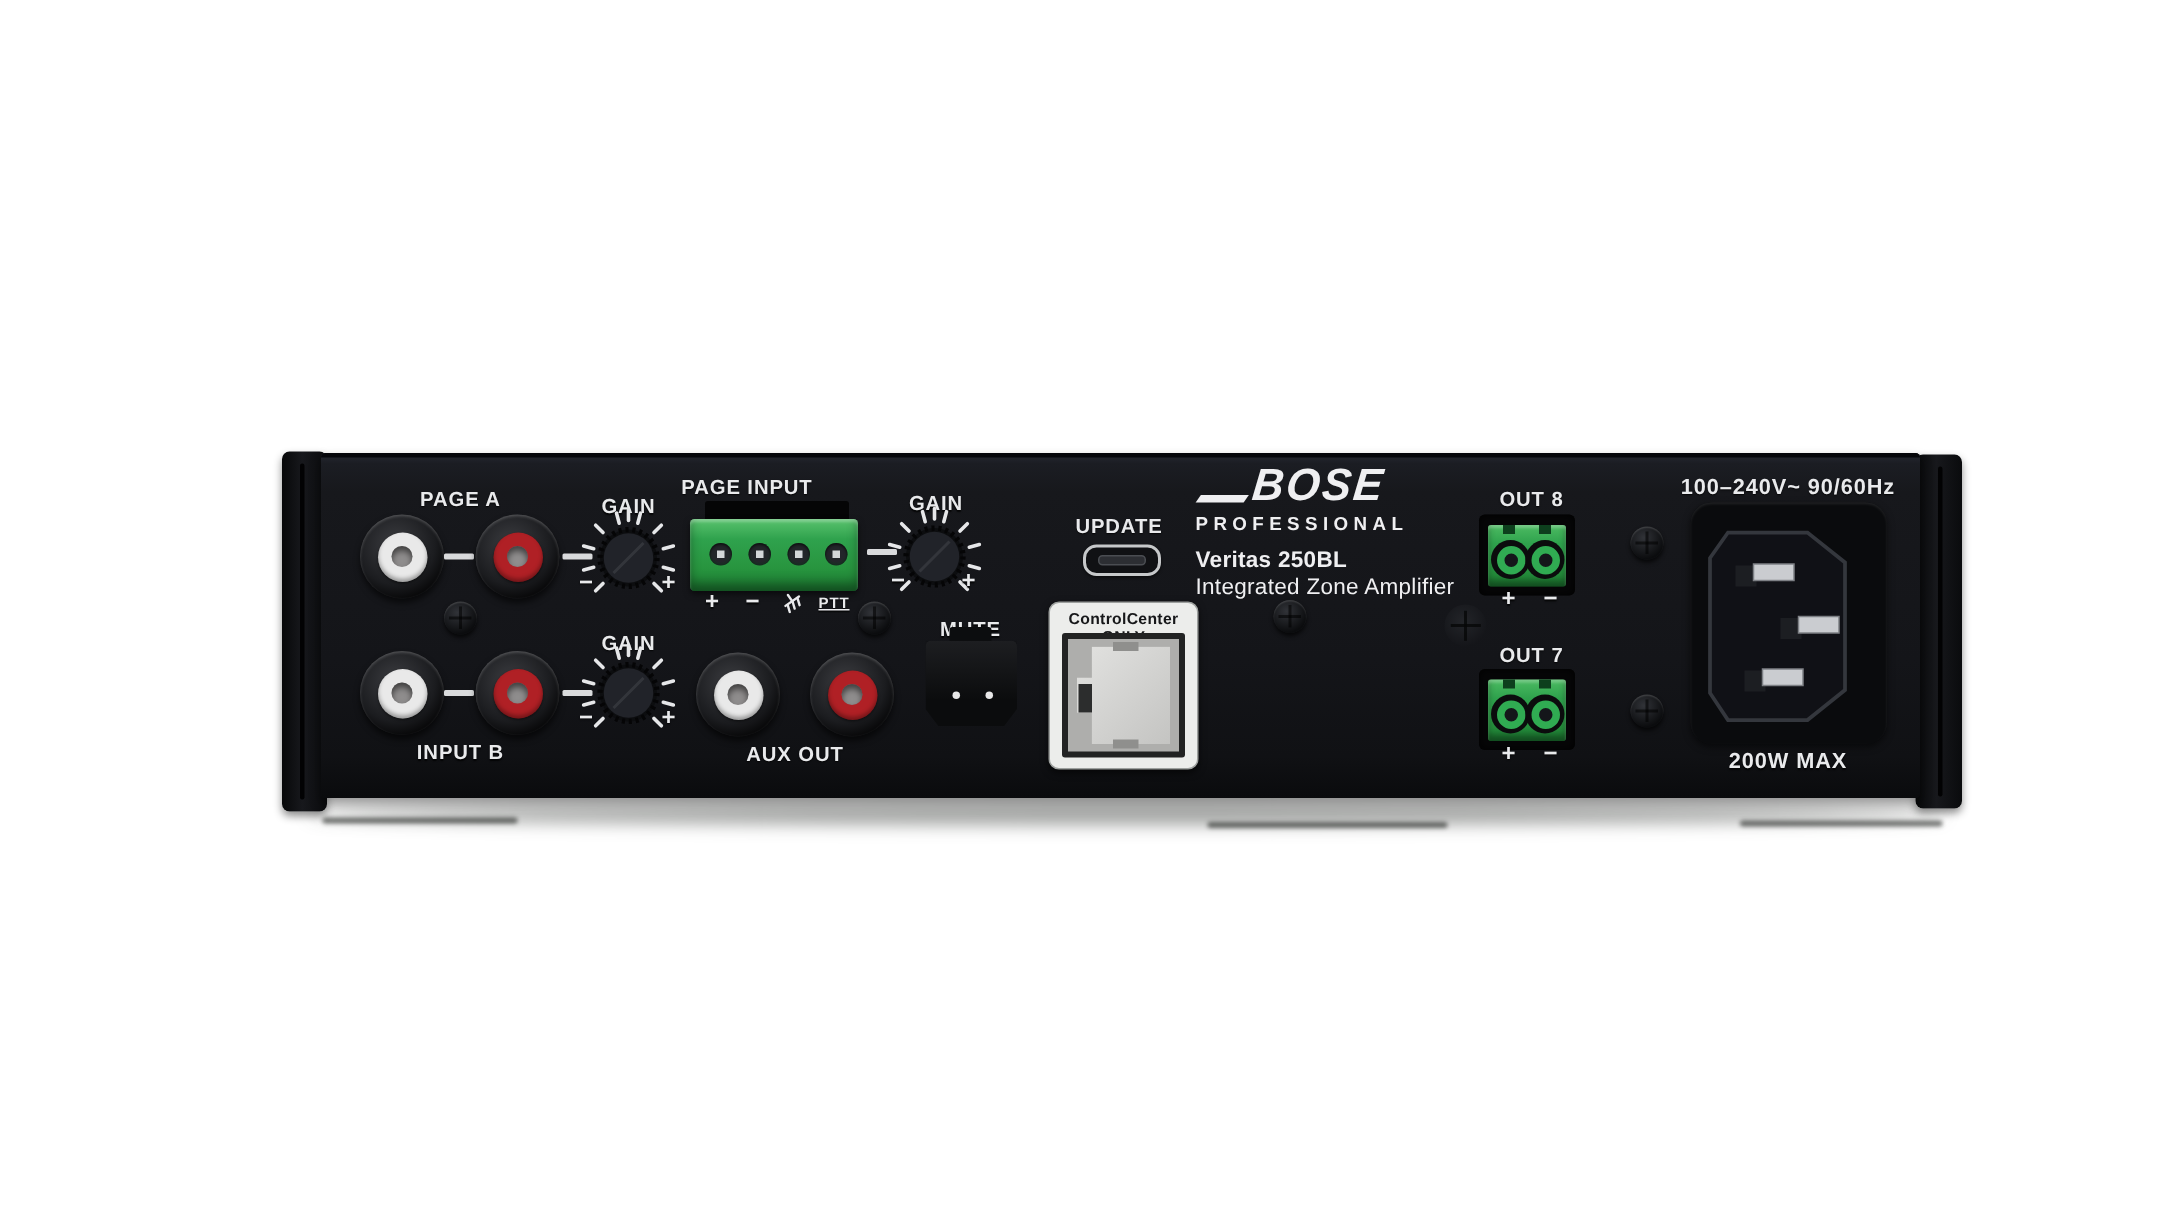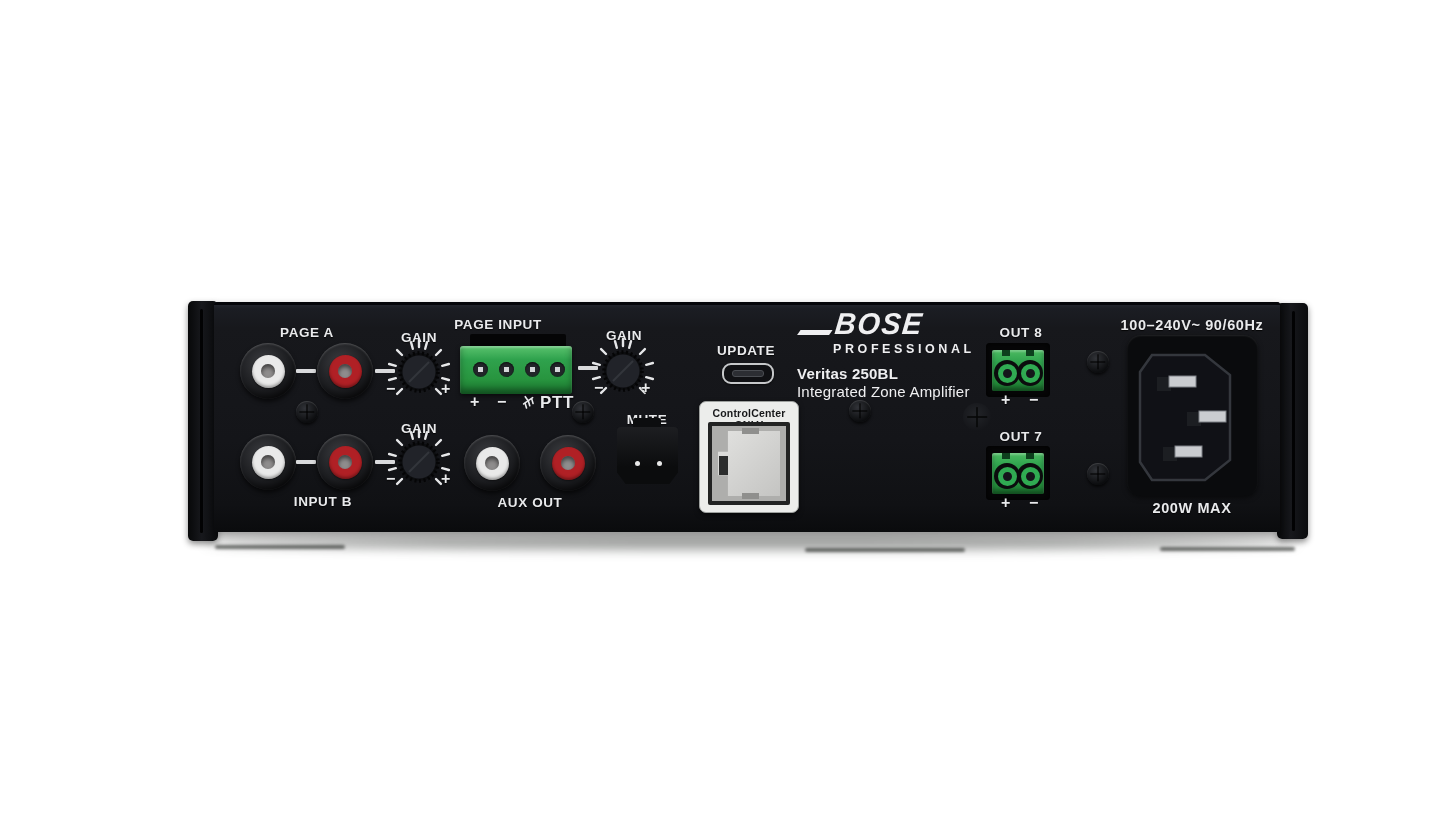--- a/index.html
+++ b/index.html
@@ -82,21 +82,21 @@
   .screw:before{width:70%;height:2px;transform:translate(-50%,-50%);}
   .screw:after{width:2px;height:70%;transform:translate(-50%,-50%);}
   .screw.flush{background:radial-gradient(circle at 45% 40%,#232529,#141519 75%);box-shadow:none;}
   .screw.flush:before,.screw.flush:after{opacity:.8;background:#060708;}
   
   .brand{position:absolute;left:797px;top:311px;width:190px;color:#efeff1;}
   .bose-row{position:relative;height:30px;}
   .bose-underline{position:absolute;left:2px;top:19px;width:32px;height:4.5px;background:#efeff1;transform:skewX(-35deg);}
   .bose-word{position:absolute;left:38px;top:-3px;font-size:29px;font-weight:900;font-style:italic;
        letter-spacing:1.5px;transform:skewX(-6deg) scaleY(1.04);}
-  .brand .division{margin-top:1px;font-size:12.5px;font-weight:700;letter-spacing:3.6px;margin-left:36px;}
+  .brand .division{margin-top:1px;font-size:12.5px;font-weight:700;letter-spacing:3.6px;}
   .brand .model{margin-top:9px;font-size:15px;font-weight:700;letter-spacing:.2px;}
   .brand .pname{margin-top:1px;font-size:15px;font-weight:400;letter-spacing:.2px;}
   
   .shadow-main{position:absolute;left:205px;top:536px;width:1092px;height:13px;background:rgba(40,44,40,.5);
        filter:blur(6px);border-radius:50%;}
   .streak{position:absolute;height:4px;background:rgba(10,12,10,.55);filter:blur(1.5px);border-radius:2px;}
   svg{display:block;}
 </style>
 </head>
 <body>
@@ -181,21 +181,21 @@
   <span class="sign" style="left:497px;top:394px;">−</span>
   <svg style="position:absolute;left:521px;top:394px;" width="16" height="15" viewBox="0 0 16 15">
     <g transform="rotate(-35 8 8)" stroke="#e9eaec" stroke-width="1.6" stroke-linecap="round" fill="none">
       <line x1="8" y1="1.5" x2="8" y2="6.5"></line>
         <line x1="2.5" y1="6.5" x2="13.5" y2="6.5"></line>
       <line x1="4" y1="7" x2="2.5" y2="11.5"></line>
         <line x1="8" y1="7" x2="6.5" y2="11.5"></line>
         <line x1="12" y1="7" x2="10.5" y2="11.5"></line>
     </g>
   </svg>
-  <div class="lbl" style="left:540px;top:395px;width:32px;font-size:17px;">PTT</div>
+  <div class="lbl" style="left:540px;top:395px;width:32px;font-size:10px;text-decoration:underline;">PTT</div>
 
   <div class="lbl" style="left:594px;top:328px;width:60px;">GAIN</div>
   <div class="knob" style="left:585px;top:333px;">
     <svg width="76" height="76" viewBox="0 0 76 76">
       <g stroke="#e6e7e9" stroke-width="2.4" stroke-linecap="round">
         <line x1="21" y1="55" x2="16.1" y2="59.9"></line>
           <line x1="14.8" y1="44.2" x2="8.1" y2="46"></line>
         <line x1="14.8" y1="31.8" x2="8.1" y2="30"></line>
           <line x1="21" y1="21" x2="16.1" y2="16.1"></line>
         <line x1="31.8" y1="14.8" x2="30" y2="8.1"></line>
@@ -265,21 +265,21 @@
         <div class="hole"></div>
       </div>
     </div>
   <div class="dash" style="left:296px;top:460px;"></div>
   <div class="rca red" style="left:317px;top:434px;">
       <div class="ring">
         <div class="hole"></div>
       </div>
     </div>
   <div class="dash" style="left:375px;top:460px;"></div>
-  <div class="lbl" style="left:262px;top:494px;width:90px;text-align:right;">INPUT B</div>
+  <div class="lbl" style="left:262px;top:494px;width:90px;">INPUT B</div>
 
   <div class="lbl" style="left:389px;top:421px;width:60px;">GAIN</div>
   <div class="knob" style="left:381px;top:424px;">
     <svg width="76" height="76" viewBox="0 0 76 76">
       <g stroke="#e6e7e9" stroke-width="2.4" stroke-linecap="round">
         <line x1="21" y1="55" x2="16.1" y2="59.9"></line>
           <line x1="14.8" y1="44.2" x2="8.1" y2="46"></line>
         <line x1="14.8" y1="31.8" x2="8.1" y2="30"></line>
           <line x1="21" y1="21" x2="16.1" y2="16.1"></line>
         <line x1="31.8" y1="14.8" x2="30" y2="8.1"></line>

